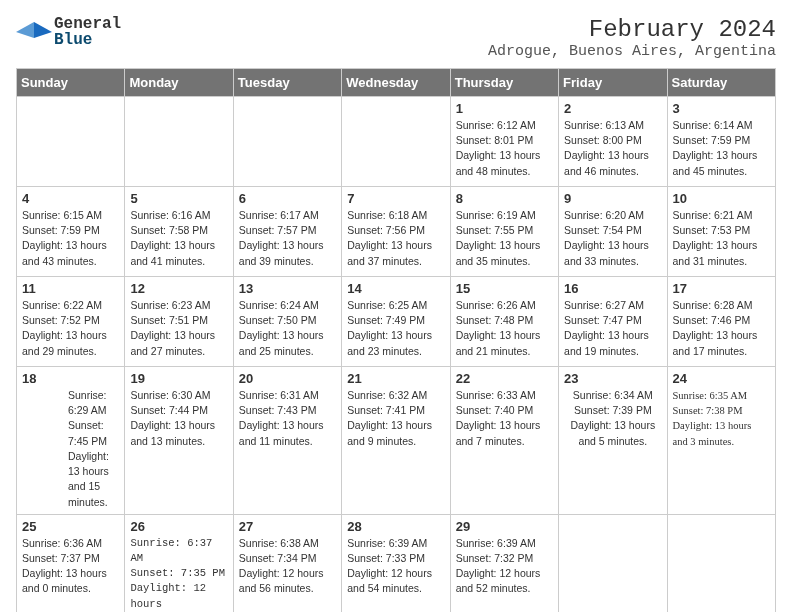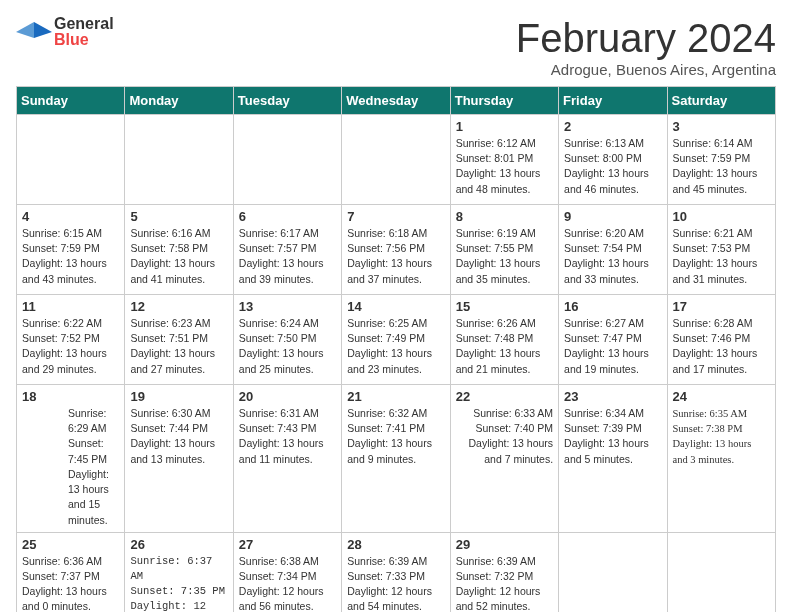--- a/index.html
+++ b/index.html
@@ -8,40 +8,41 @@
       background: #fff;
       width: 792px;
       min-height: 612px;
       padding: 16px;
     }
     .header-section {
       display: flex;
       justify-content: space-between;
       align-items: flex-start;
       margin-bottom: 8px;
+      font-family: Liberation Mono, monospace;
     }
     .title-block {
       text-align: right;
     }
     .month-title {
-      font-size: 40px;
+      font-size: 24px;
       font-weight: normal;
       color: #333;
     }
     .location-title {
       font-size: 15px;
       color: #555;
     }
     .calendar-table {
       width: 100%;
       border-collapse: collapse;
       table-layout: fixed;
     }
     .calendar-table th {
-      background-color: #0f766e;
+      background-color: #737373;
       color: #fff;
       font-size: 13px;
       font-weight: bold;
       padding: 6px 4px;
       border: 1px solid #ccc;
       text-align: left;
     }
     .calendar-table td {
       border: 1px solid #ccc;
       vertical-align: top;
@@ -79,21 +80,21 @@
       line-height: 1;
     }
     .logo-general {
       font-size: 16px;
       font-weight: bold;
       color: #333;
     }
     .logo-blue-word {
       font-size: 16px;
       font-weight: bold;
-      color: #ef4444;
+      color: #0c4a6e;
     }
   </style>
 </head>
 <body>
 
 <div class="header-section">
   <div class="logo-wrapper">
     <svg class="logo-bird" viewBox="0 0 36 28" xmlns="http://www.w3.org/2000/svg">
       <polygon points="18,4 36,14 18,20" fill="#1a6abf"></polygon>
       <polygon points="18,4 0,14 18,20" fill="#5b9bd5"></polygon>
@@ -275,28 +276,28 @@
         </td>
         <td>
           <span class="day-number">21</span>
           <div class="day-info" style="white-space: pre-line;">Sunrise: 6:32 AM
 Sunset: 7:41 PM
 Daylight: 13 hours
 and 9 minutes.</div>
         </td>
         <td>
           <span class="day-number">22</span>
-          <div class="day-info" style="white-space: pre-line; text-align: right;">Sunrise: 6:33 AM
+          <div class="day-info" style="white-space: pre-line;">Sunrise: 6:33 AM
 Sunset: 7:40 PM
 Daylight: 13 hours
 and 7 minutes.</div>
         </td>
         <td>
           <span class="day-number">23</span>
-          <div class="day-info" style="white-space: pre-line;">Sunrise: 6:34 AM
+          <div class="day-info" style="white-space: pre-line; text-align: center;">Sunrise: 6:34 AM
 Sunset: 7:39 PM
 Daylight: 13 hours
 and 5 minutes.</div>
         </td>
         <td>
           <span class="day-number">24</span>
           <div class="day-info" style="white-space: pre-line; font-family: Liberation Serif, serif;">Sunrise: 6:35 AM
 Sunset: 7:38 PM
 Daylight: 13 hours
 and 3 minutes.</div>

